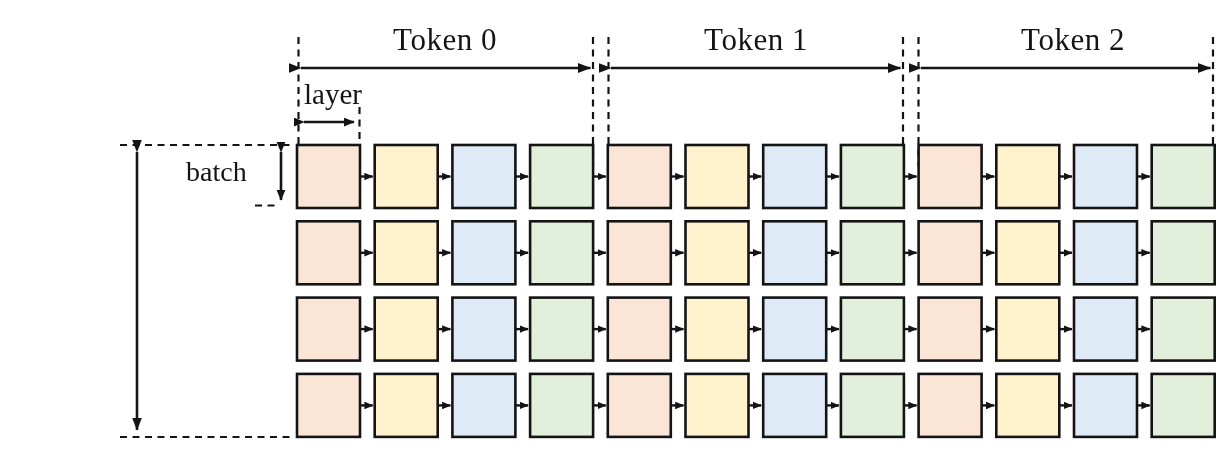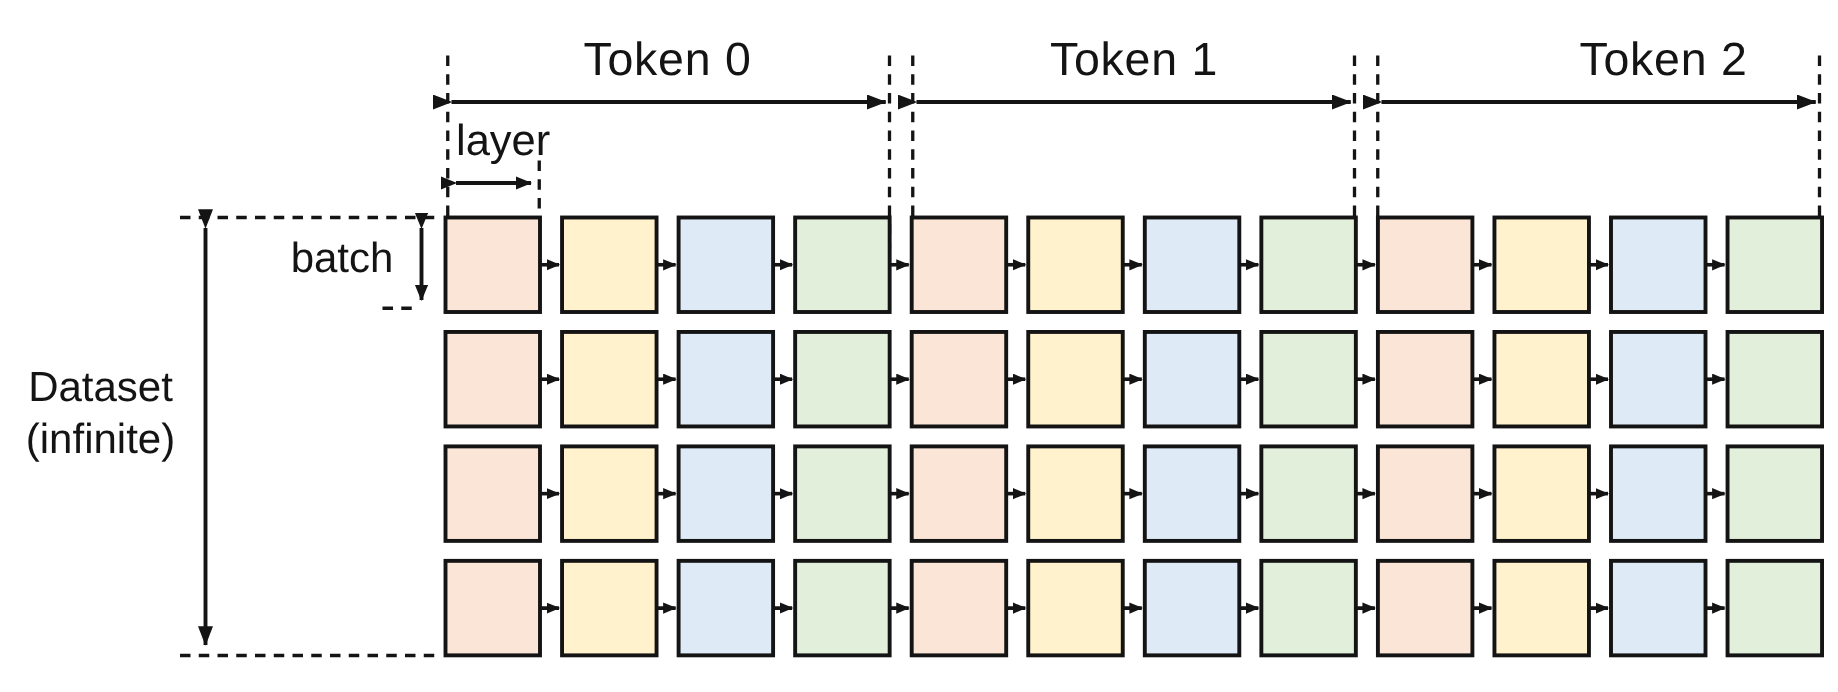--- a/index.html
+++ b/index.html
@@ -2,34 +2,34 @@
 <html><head>
 <meta charset="utf-8">
 <style>
   html, body { margin: 0; padding: 0; background: #ffffff; }
   #canvas {
     position: relative;
     width: 1225px;
     height: 461px;
     background: #ffffff;
     overflow: hidden;
-    font-family: Liberation Sans, sans-serif;
+    font-family: Liberation Serif, serif;
     color: #141414;
   }
   #diagram-svg { position: absolute; left: 0; top: 0; }
   .lbl { position: absolute; white-space: nowrap; color: #141414; }
   .token-lbl {
     width: 170px; text-align: center;
     top: 22px; font-size: 31px; font-weight: 500; letter-spacing: 0.5px;
   }
   #token-lbl-0 { left: 360px; }
   #token-lbl-1 { left: 671px; }
-  #token-lbl-2 { left: 1024px; }
+  #token-lbl-2 { left: 988px; }
   #layer-lbl  { left: 304px; top: 78px;  font-size: 29px; }
-  #batch-lbl  { left: 186px; top: 156px; width: 84px; text-align: center; font-size: 28px; }
+  #batch-lbl  { left: 186px; top: 156px; width: 84px; text-align: left; font-size: 28px; }
   #dataset-lbl {
     left: 0px; top: 240px; width: 134px; text-align: center;
     font-size: 28px; line-height: 35px;
   }
   #watermark {
     left: 862px; top: 417px;
     font-size: 26px; font-weight: 700;
     color: rgba(255,255,255,0.62);
     -webkit-text-stroke: 1.2px rgba(95,95,95,0.85);
     text-shadow: 0 0 1px rgba(90,90,90,0.5);
@@ -174,18 +174,14 @@
       </g>
   </svg>
 
   <div class="lbl token-lbl" id="token-lbl-0">Token 0</div>
   <div class="lbl token-lbl" id="token-lbl-1">Token 1</div>
   <div class="lbl token-lbl" id="token-lbl-2">Token 2</div>
 
   <div class="lbl" id="layer-lbl">layer</div>
   <div class="lbl" id="batch-lbl">batch</div>
 
-  <div class="lbl" id="dataset-lbl">
-    <div>Dataset</div>
-    <div>(infinite)</div>
-  </div>
 
 </div>
 
 </body></html>

